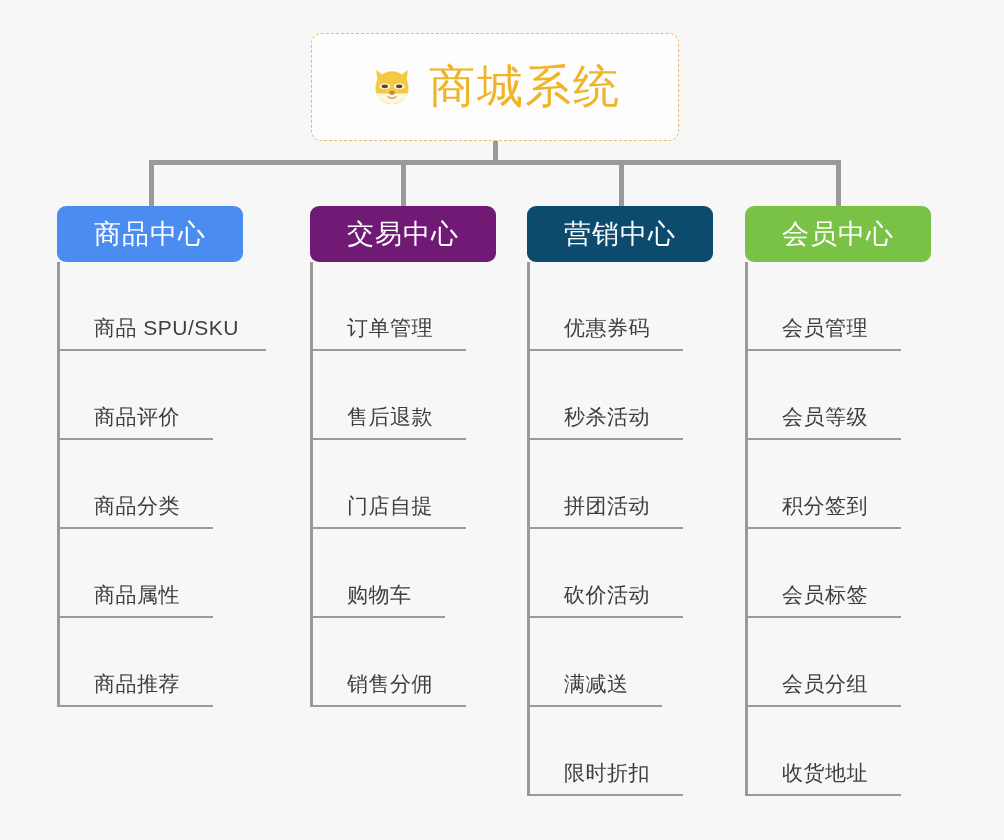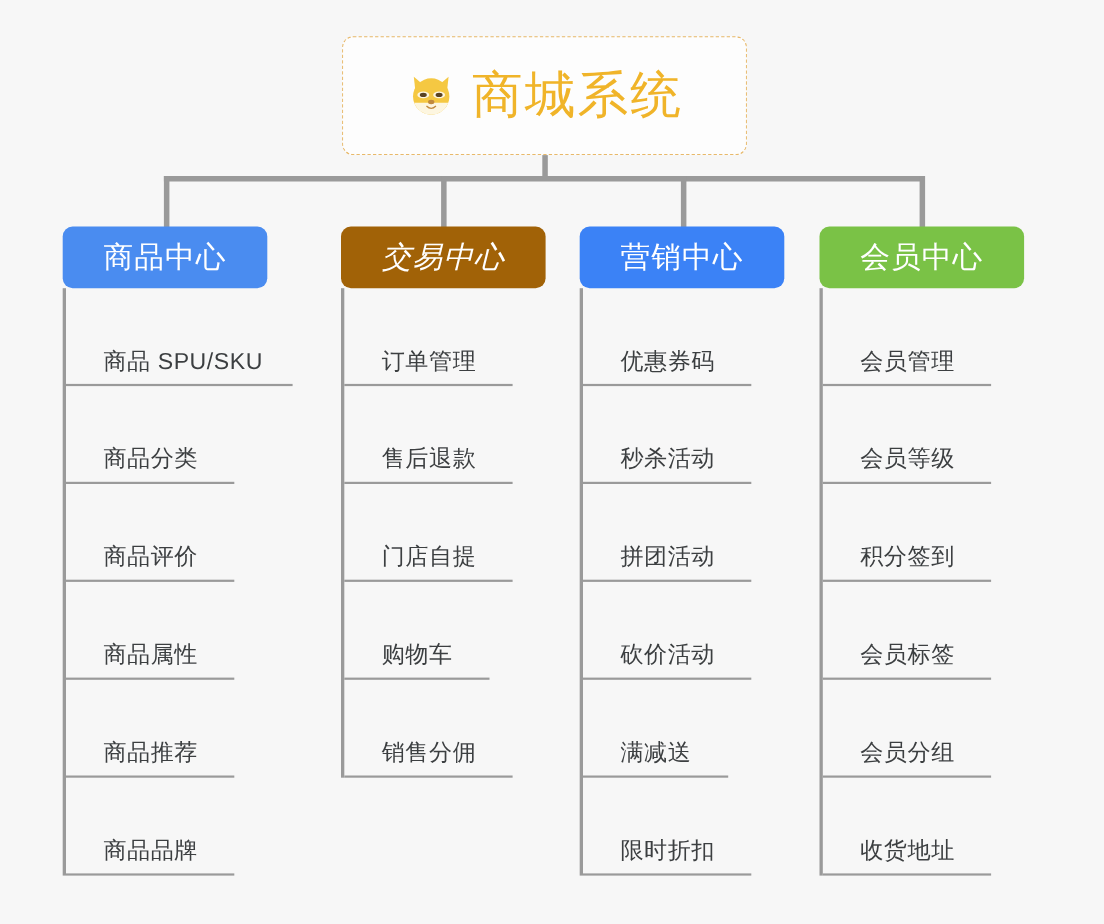--- a/index.html
+++ b/index.html
@@ -143,44 +143,40 @@
   <div class="column" style="left:57px;">
     <div class="col-header" style="background: rgb(74, 140, 240);">
       <span>商品中心</span>
     </div>
     <div class="leaf-wrap" style="border-left-color: rgb(154, 154, 154);">
       <div class="leaf">
         <span class="leaf-label">商品 SPU/SKU</span>
         <span class="leaf-rule" style="width: 206px; background: rgb(154, 154, 154);"></span>
       </div>
       <div class="leaf">
+        <span class="leaf-label">商品评价</span>
+        <span class="leaf-rule" style="width: 153px; background: rgb(154, 154, 154);"></span>
+      </div>
+      <div class="leaf">
         <span class="leaf-label">商品分类</span>
         <span class="leaf-rule" style="width: 153px; background: rgb(154, 154, 154);"></span>
       </div>
       <div class="leaf">
-        <span class="leaf-label">商品评价</span>
-        <span class="leaf-rule" style="width: 153px; background: rgb(154, 154, 154);"></span>
-      </div>
-      <div class="leaf">
         <span class="leaf-label">商品属性</span>
         <span class="leaf-rule" style="width: 153px; background: rgb(154, 154, 154);"></span>
       </div>
       <div class="leaf">
         <span class="leaf-label">商品推荐</span>
         <span class="leaf-rule" style="width: 153px; background: rgb(154, 154, 154);"></span>
       </div>
-      <div class="leaf">
-        <span class="leaf-label">商品品牌</span>
-        <span class="leaf-rule" style="width: 153px; background: rgb(154, 154, 154);"></span>
-      </div>
     </div>
   </div>
 
   <div class="column" style="left:310px;">
-    <div class="col-header" style="background: #a16207; font-style: italic;">
+    <div class="col-header" style="background: #701a75;">
       <span>交易中心</span>
     </div>
     <div class="leaf-wrap" style="border-left-color: rgb(154, 154, 154);">
       <div class="leaf">
         <span class="leaf-label">订单管理</span>
         <span class="leaf-rule" style="width: 153px; background: rgb(154, 154, 154);"></span>
       </div>
       <div class="leaf">
         <span class="leaf-label">售后退款</span>
         <span class="leaf-rule" style="width: 153px; background: rgb(154, 154, 154);"></span>
@@ -194,21 +190,21 @@
         <span class="leaf-rule" style="width: 132px; background: rgb(154, 154, 154);"></span>
       </div>
       <div class="leaf">
         <span class="leaf-label">销售分佣</span>
         <span class="leaf-rule" style="width: 153px; background: rgb(154, 154, 154);"></span>
       </div>
     </div>
   </div>
 
   <div class="column" style="left:527px;">
-    <div class="col-header" style="background: #3b82f6;">
+    <div class="col-header" style="background: #0c4a6e;">
       <span>营销中心</span>
     </div>
     <div class="leaf-wrap" style="border-left-color: rgb(154, 154, 154);">
       <div class="leaf">
         <span class="leaf-label">优惠券码</span>
         <span class="leaf-rule" style="width: 153px; background: rgb(154, 154, 154);"></span>
       </div>
       <div class="leaf">
         <span class="leaf-label">秒杀活动</span>
         <span class="leaf-rule" style="width: 153px; background: rgb(154, 154, 154);"></span>

